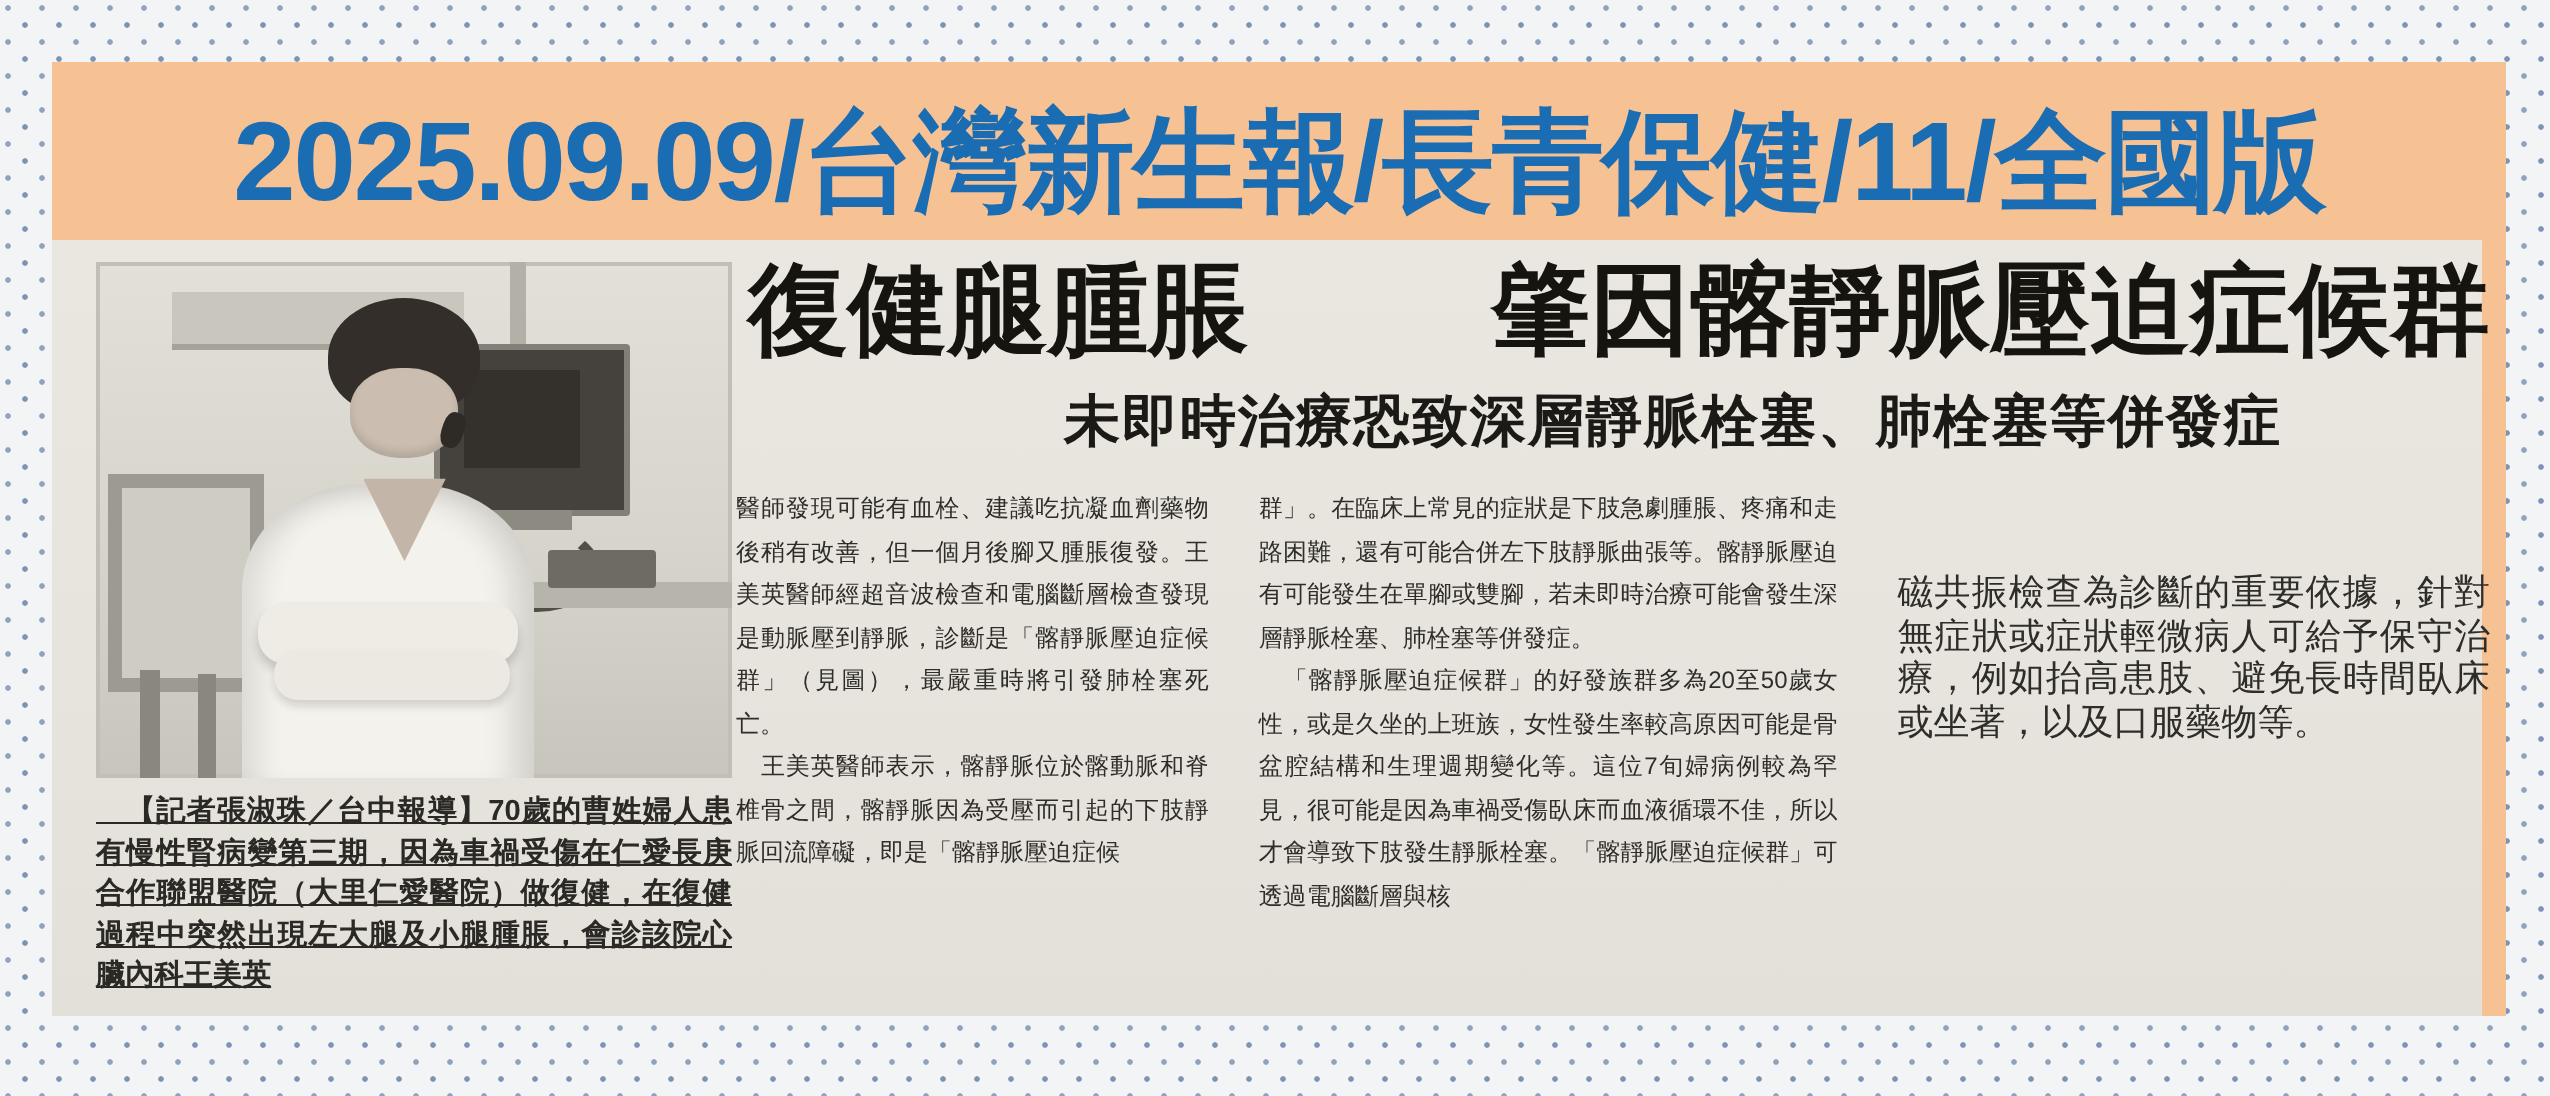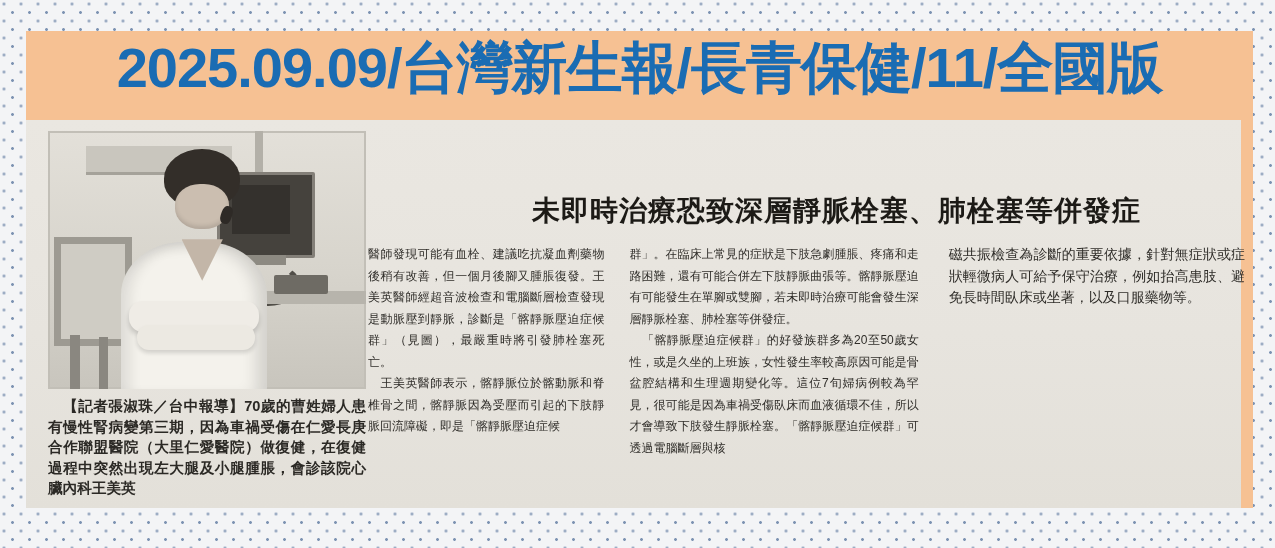--- a/index.html
+++ b/index.html
@@ -13,21 +13,21 @@
     background-size:17px 17px;
     background-position:4px 4px, 12.5px 12.5px;
     position:relative;
   }
   .board{
     position:absolute;left:26px;top:31px;width:1227px;height:477px;
     background:#f6c193;
   }
   .banner{
     position:absolute;left:0;top:0;width:100%;height:89px;
-    display:flex;align-items:flex-start;justify-content:center;
+    display:flex;align-items:flex-end;justify-content:center;
   }
   .banner span{
     color:#1a6cb3;font-size:56px;font-weight:bold;letter-spacing:-1px;
     white-space:nowrap;
   }
   .clip{
     position:absolute;left:0;top:89px;width:1215px;height:388px;
     background:linear-gradient(180deg,#eae7e1 0%,#e7e4de 55%,#e3e0d9 100%);
     color:#2f2d29;
   }
@@ -53,21 +53,21 @@
   .chestv{left:42%;top:42%;width:13%;height:16%;background:#c3b6a8;clip-path:polygon(0 0,100% 0,50% 100%);}
   .cap{left:36.5%;top:7%;width:24%;height:23%;background:#332e29;border-radius:52% 52% 46% 46%;}
   .face{left:40%;top:20.5%;width:17%;height:17.5%;background:#cbbeb0;border-radius:46%;box-shadow:inset 0 -3px 4px rgba(0,0,0,.12);}
   .steth{left:54.5%;top:29%;width:3.4%;height:7%;background:#2e2a26;border-radius:40%;transform:rotate(18deg);}
   .arms{left:25.5%;top:66%;width:41%;height:12%;background:#efece6;border-radius:14px;box-shadow:0 4px 5px rgba(0,0,0,.18);}
   .arms2{left:28%;top:75%;width:37%;height:10%;background:#ece9e2;border-radius:12px;box-shadow:0 3px 4px rgba(0,0,0,.14);}
   
   .caption{
     position:absolute;left:22px;top:276px;width:318px;
     font-size:14.6px;line-height:20.5px;font-weight:bold;
-    text-align:justify;word-break:break-all;color:#2b2925;
+    text-align:justify;word-break:break-all;color:#2b2925;text-decoration:underline;
   }
   .headline{
     position:absolute;left:348px;top:2px;width:871px;
     font-size:50px;font-weight:900;color:#16140f;
     text-align:justify;text-align-last:justify;word-break:keep-all;white-space:nowrap;
     display:flex;justify-content:space-between;letter-spacing:0;
   }
   .headline span{flex:0 0 auto;}
   .subheadline{
     position:absolute;left:455px;top:72px;width:660px;
@@ -75,21 +75,21 @@
     letter-spacing:1px;white-space:nowrap;
   }
   .bodycols{
     position:absolute;left:342px;top:124px;width:877px;height:260px;
     display:flex;
   }
   .col{text-align:justify;word-break:break-all;color:#2f2d29;}
   .col p{margin:0;padding:0;}
   .col-a{width:237px;font-size:12px;line-height:21.5px;margin-right:25px;}
   .col-b{width:290px;font-size:12px;line-height:21.5px;margin-right:30px;}
-  .col-c{width:297px;font-size:14px;line-height:21.5px;}
+  .col-c{width:297px;font-size:18px;line-height:21.5px;margin-top:42px;}
 </style>
 </head>
 <body>
 
 <div class="board">
   <div class="banner">
     <span>2025.09.09/台灣新生報/長青保健/11/全國版</span>
   </div>
 
   <div class="clip">
@@ -110,20 +110,24 @@
       <div class="chestv"></div>
       <div class="cap"></div>
       <div class="face"></div>
       <div class="steth"></div>
       <div class="arms"></div>
       <div class="arms2"></div>
     </div>
 
     <div class="caption">　【記者張淑珠／台中報導】70歲的曹姓婦人患有慢性腎病變第三期，因為車禍受傷在仁愛長庚合作聯盟醫院（大里仁愛醫院）做復健，在復健過程中突然出現左大腿及小腿腫脹，會診該院心臟內科王美英</div>
 
+    <div class="headline">
+      <span>復健腿腫脹</span>
+      <span>肇因髂靜脈壓迫症候群</span>
+    </div>
 
     <div class="subheadline">未即時治療恐致深層靜脈栓塞、肺栓塞等併發症</div>
 
     <div class="bodycols">
       <div class="col col-a">
         <p>醫師發現可能有血栓、建議吃抗凝血劑藥物後稍有改善，但一個月後腳又腫脹復發。王美英醫師經超音波檢查和電腦斷層檢查發現是動脈壓到靜脈，診斷是「髂靜脈壓迫症候群」（見圖），最嚴重時將引發肺栓塞死亡。</p>
         <p>　王美英醫師表示，髂靜脈位於髂動脈和脊椎骨之間，髂靜脈因為受壓而引起的下肢靜脈回流障礙，即是「髂靜脈壓迫症候</p>
       </div>
       <div class="col col-b">
         <p>群」。在臨床上常見的症狀是下肢急劇腫脹、疼痛和走路困難，還有可能合併左下肢靜脈曲張等。髂靜脈壓迫有可能發生在單腳或雙腳，若未即時治療可能會發生深層靜脈栓塞、肺栓塞等併發症。</p>

